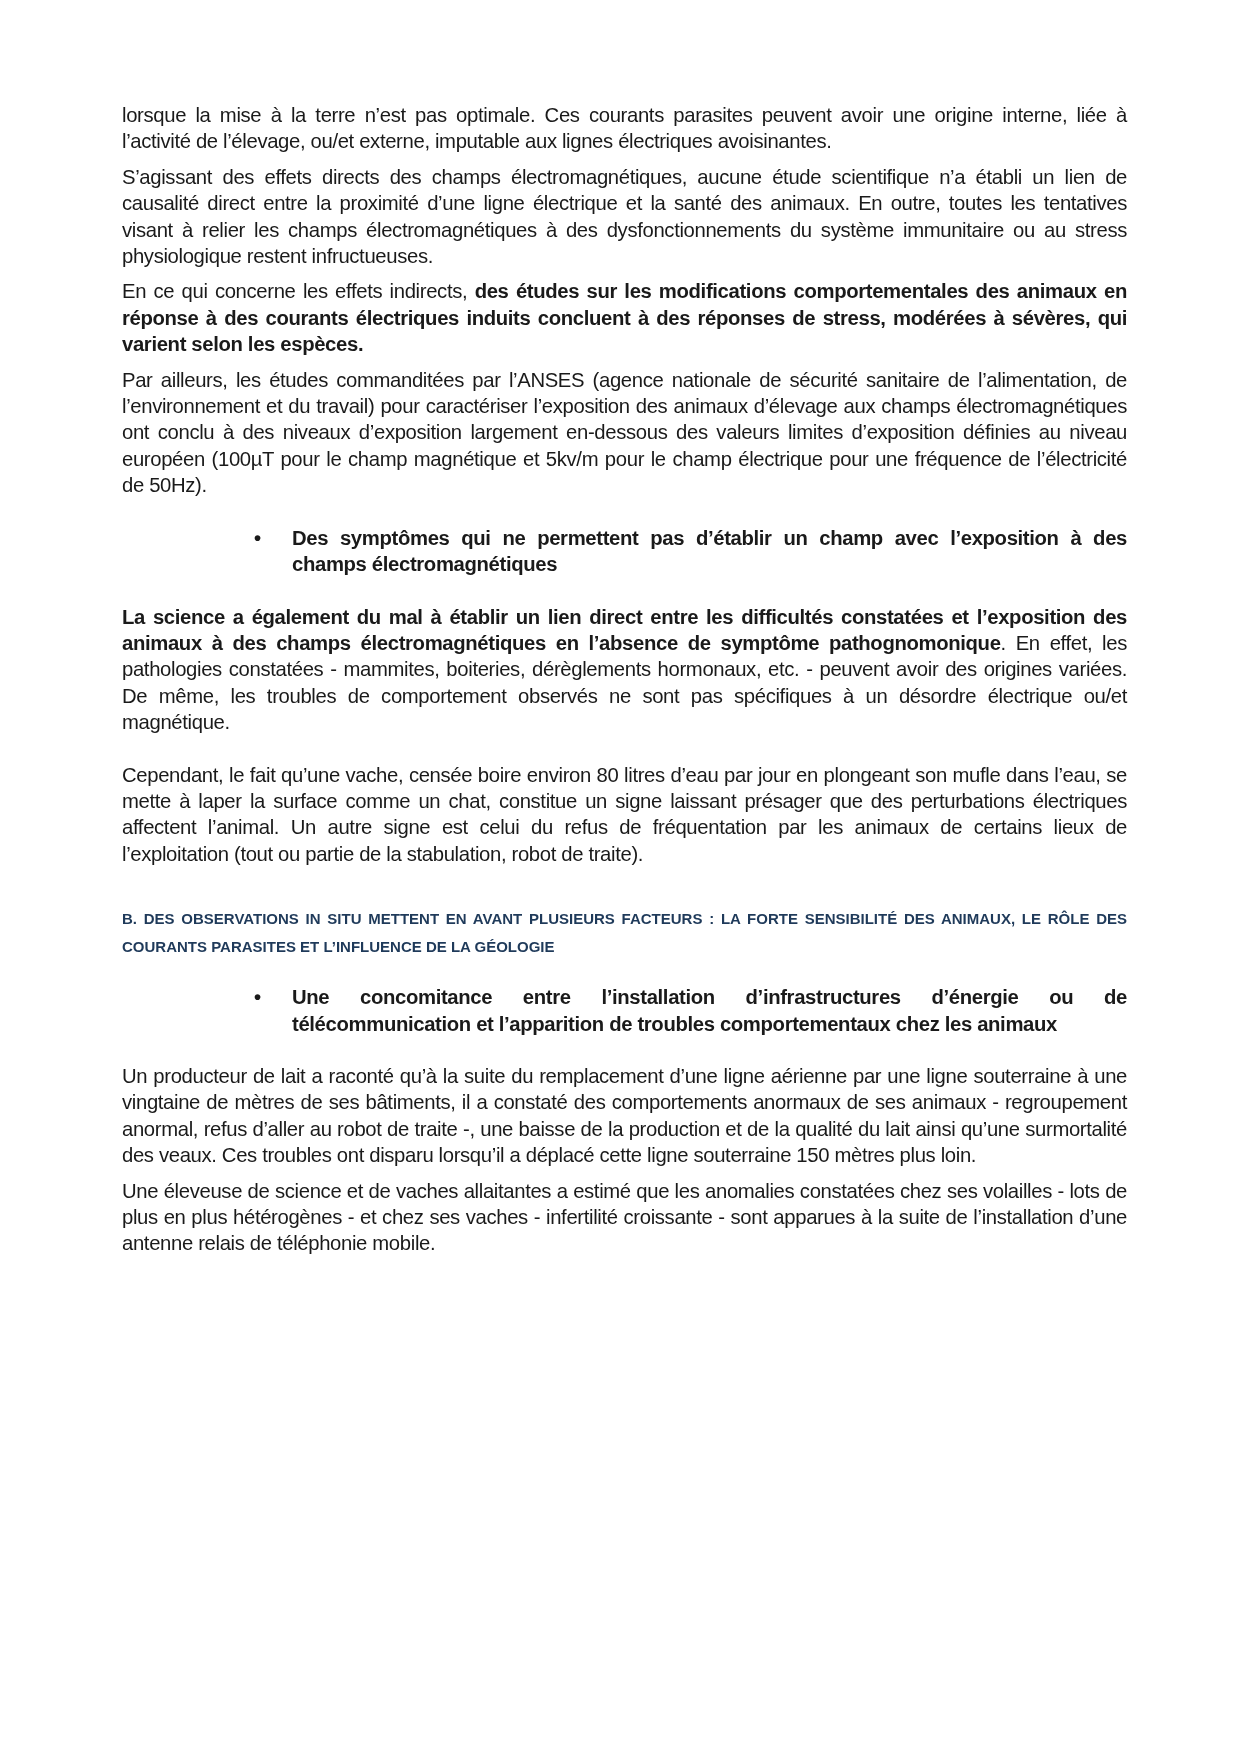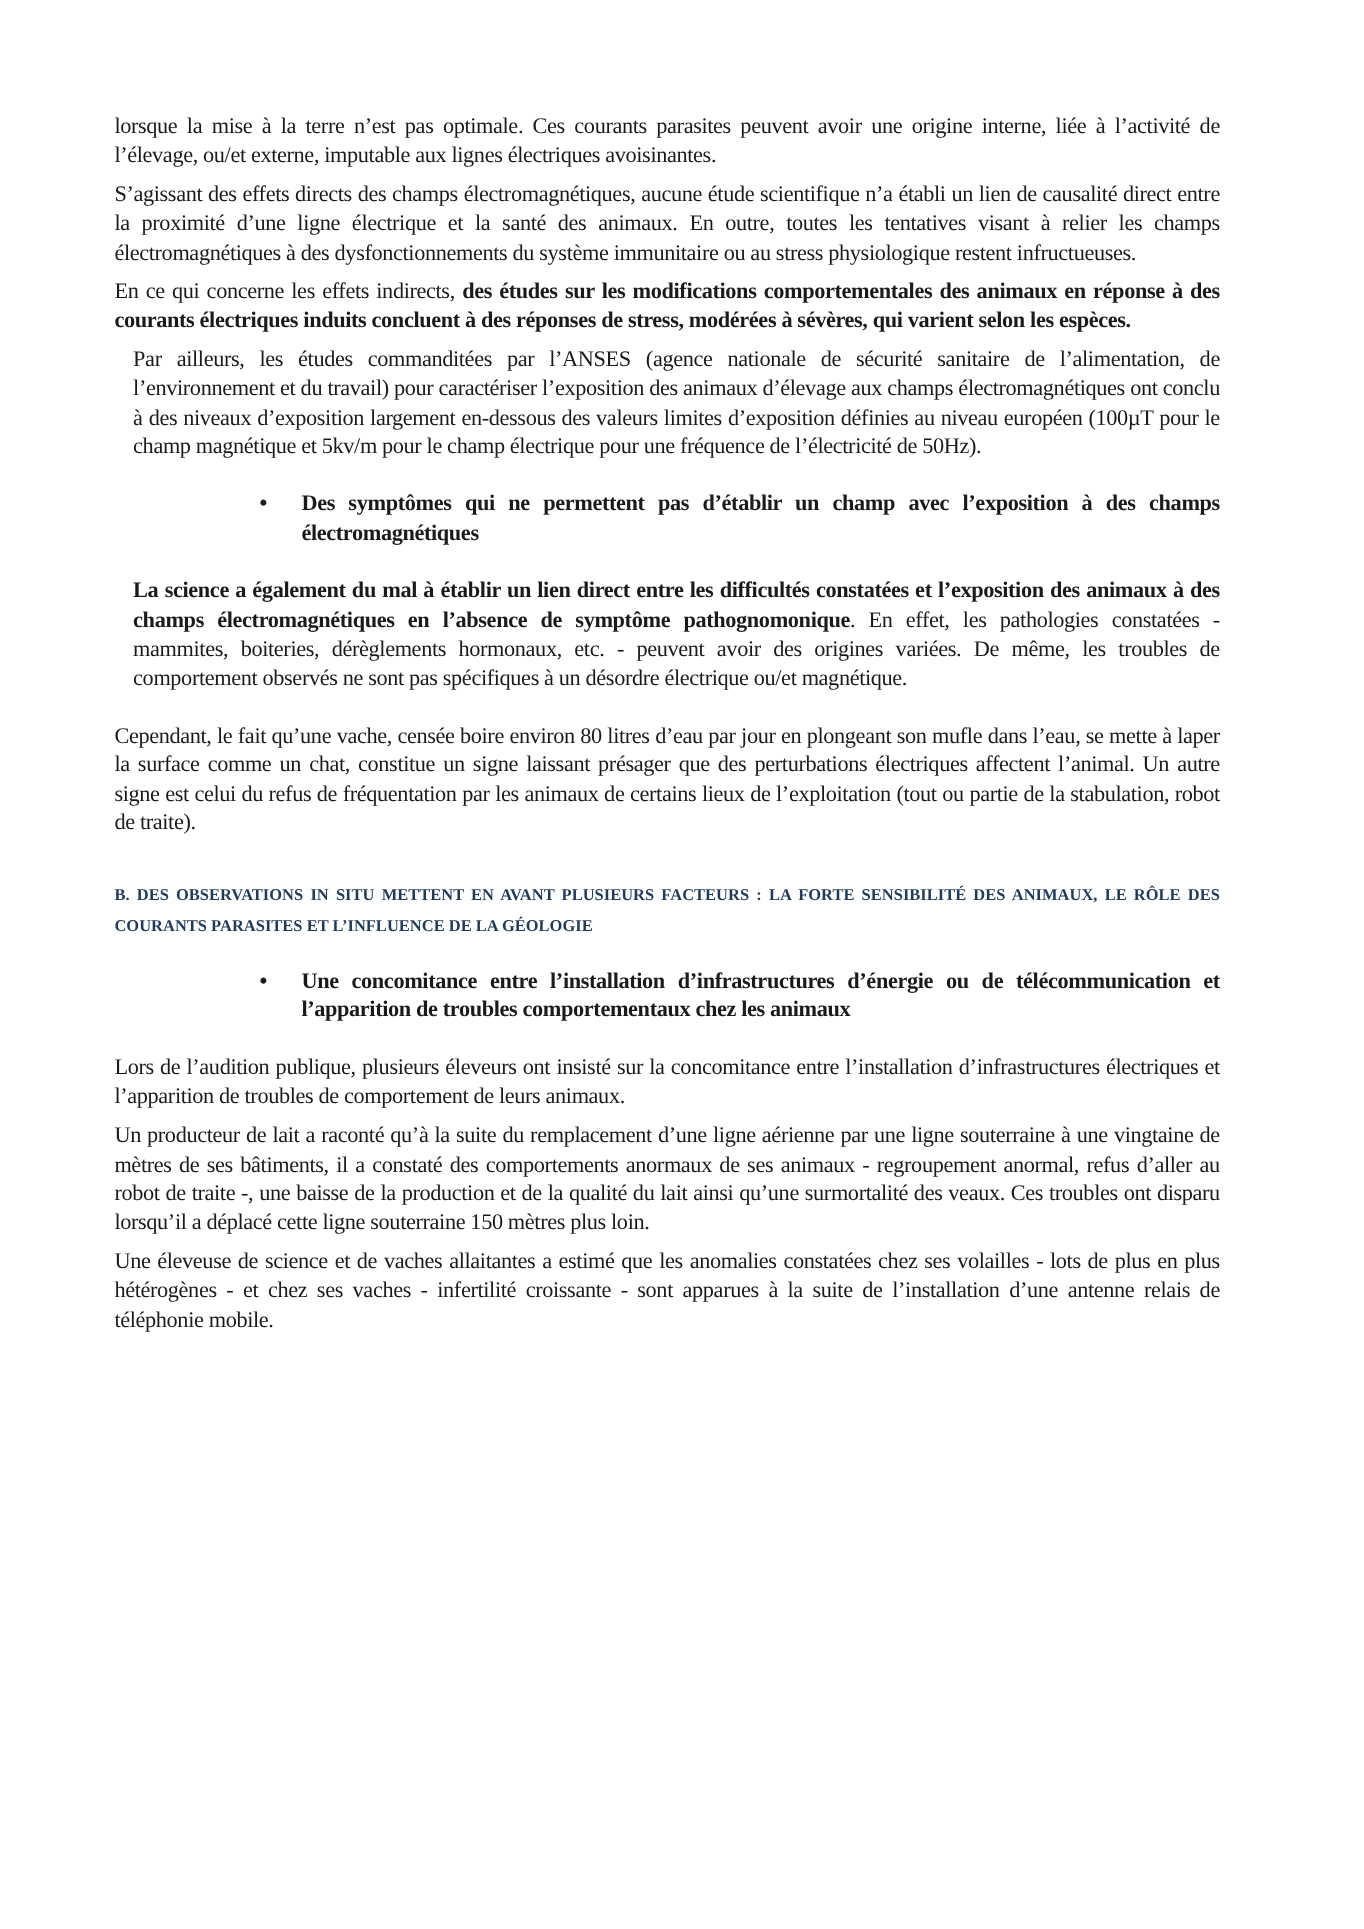--- a/index.html
+++ b/index.html
@@ -1,24 +1,24 @@
 <!DOCTYPE html>
 <html><head>
   <meta charset="utf-8">
   <style>
     html, body { margin: 0; padding: 0; background: #ffffff; }
     body { width: 1240px; height: 1754px; position: relative; overflow: hidden; }
     .page {
-      position: absolute; left: 104px; top: 102px; width: 1005px;
-      font-family: Liberation Serif, serif;
+      position: absolute; left: 122px; top: 102px; width: 1005px;
+      font-family: Liberation Sans, sans-serif;
       font-size: 20.3px; line-height: 26.4px; color: #1a1a1a;
       letter-spacing: -0.35px;
     }
     .p { margin: 0 0 9px 0; text-align: justify; }
-    .p.gap-lg { margin-bottom: 26px; margin-left: 17px; }
+    .p.gap-lg { margin-bottom: 26px; }
     .b { font-weight: bold; }
     .bullet {
       position: relative; margin: 0 0 26px 0; padding-left: 170px;
       text-align: justify; font-weight: bold;
     }
     .bullet .dot {
       position: absolute; left: 132px; top: 0; font-weight: bold;
     }
     .heading {
       margin: 38px 0 23px 0; color: #1f3a5a; font-weight: bold;
@@ -43,16 +43,15 @@
   <p class="p">Cependant, le fait qu’une vache, censée boire environ 80 litres d’eau par jour en plongeant son mufle dans l’eau, se mette à laper la surface comme un chat, constitue un signe laissant présager que des perturbations électriques affectent l’animal. Un autre signe est celui du refus de fréquentation par les animaux de certains lieux de l’exploitation (tout ou partie de la stabulation, robot de traite).</p>
 
   <h2 class="heading">B. DES OBSERVATIONS IN SITU METTENT EN AVANT PLUSIEURS FACTEURS : LA FORTE SENSIBILITÉ DES ANIMAUX, LE RÔLE DES COURANTS PARASITES ET L’INFLUENCE DE LA GÉOLOGIE</h2>
 
 
   <div class="bullet">
     <span class="dot">•</span>
     <span>Une concomitance entre l’installation d’infrastructures d’énergie ou de télécommunication et l’apparition de troubles comportementaux chez les animaux</span>
   </div>
 
-  <p class="p">Lors de l’audition publique, plusieurs éleveurs ont insisté sur la concomitance entre l’installation d’infrastructures électriques et l’apparition de troubles de comportement de leurs animaux.</p>
   <p class="p">Un producteur de lait a raconté qu’à la suite du remplacement d’une ligne aérienne par une ligne souterraine à une vingtaine de mètres de ses bâtiments, il a constaté des comportements anormaux de ses animaux - regroupement anormal, refus d’aller au robot de traite -, une baisse de la production et de la qualité du lait ainsi qu’une surmortalité des veaux. Ces troubles ont disparu lorsqu’il a déplacé cette ligne souterraine 150 mètres plus loin.</p>
   <p class="p">Une éleveuse de science et de vaches allaitantes a estimé que les anomalies constatées chez ses volailles - lots de plus en plus hétérogènes - et chez ses vaches - infertilité croissante - sont apparues à la suite de l’installation d’une antenne relais de téléphonie mobile.</p>
 </div>
 
 </body></html>

